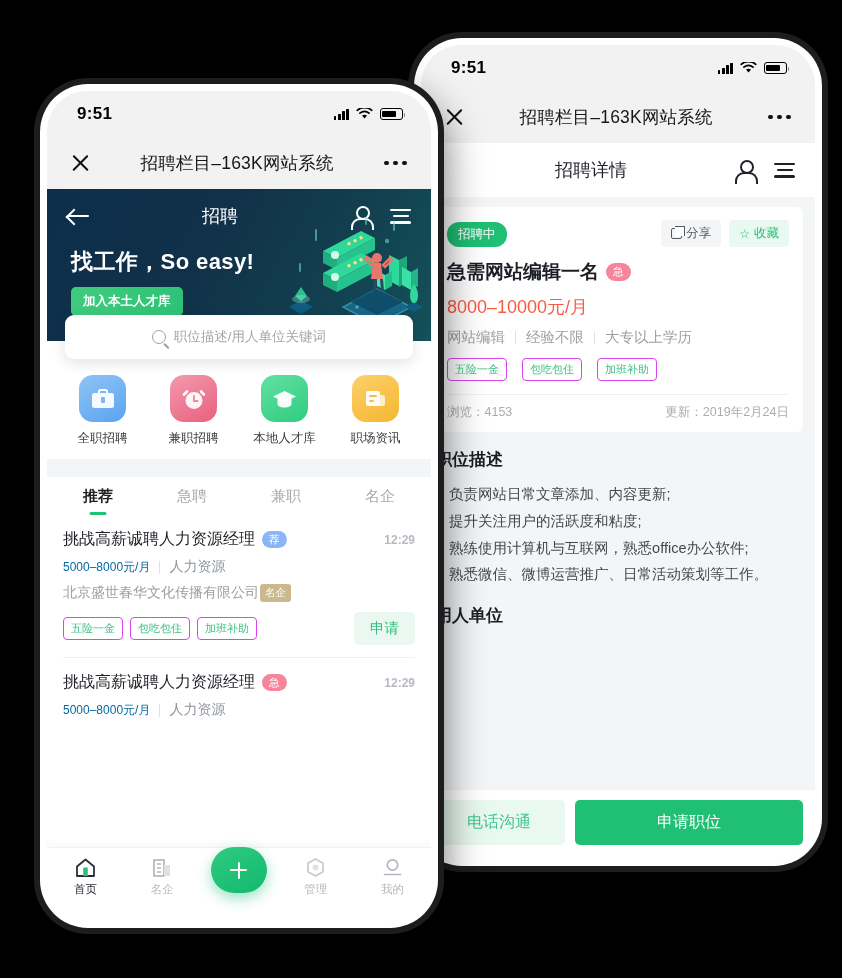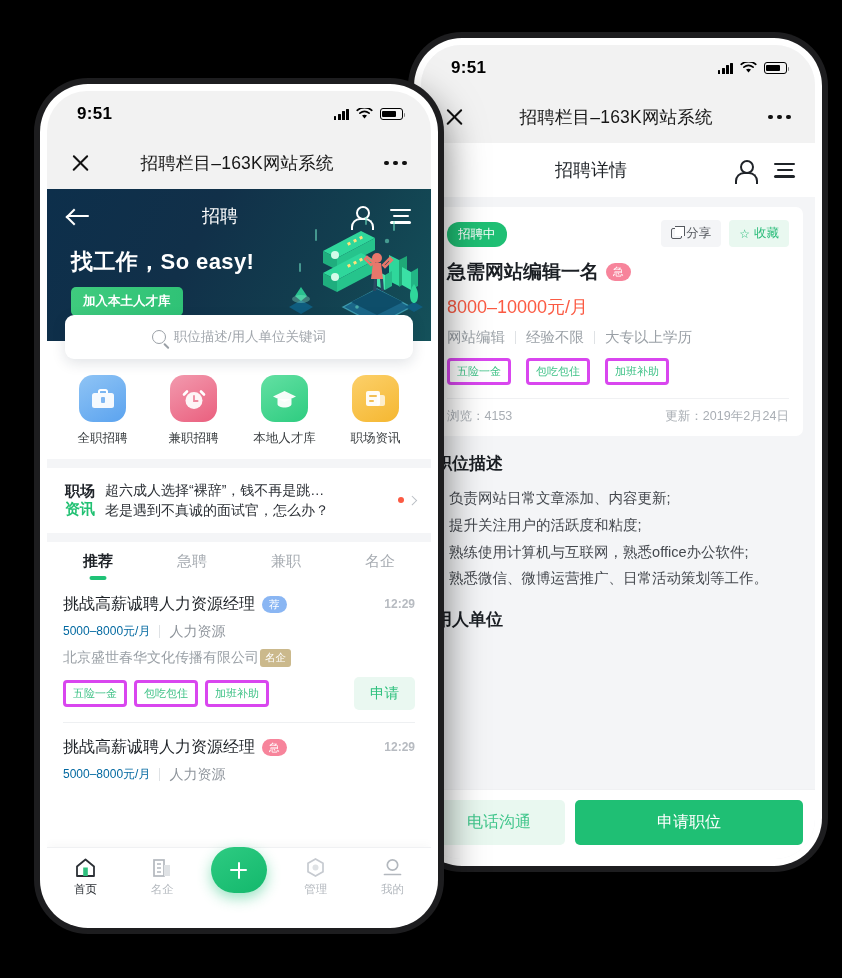--- a/index.html
+++ b/index.html
@@ -108,21 +108,21 @@
   .pill.rec{ background:#8ab6f3; } .pill.urg{ background:#f7849b; }
   .jtime{ margin-left:auto; font-size:12px; color:#b7bbc1;font-weight:bold; }
   .jrow2{ display:flex; align-items:center; gap:9px; margin-top:8px; }
   .jsalary{ font-size:12px; color:#0369a1; }
   .jsep{ width:1px; height:13px; background:#dfe2e5; display:block;}
   .jcat{ font-size:14px; color:#8f959c; }
   .jrow3{ display:flex; align-items:center; gap:1px; margin-top:8px; }
   .jcomp{ font-size:14px; color:#9aa0a6; }
   .tagco{ font-size:10.5px; color:#fff; background:#cbb98c; border-radius:3px; padding:2px 5px; }
   .jrow4{ display:flex; align-items:center; margin-top:10px; }
-  .tag{ font-size:11px; color:#3fc287; border:3px solid #d946ef; border-radius:4px;
+  .tag{ font-size:11px; color:#3fc287; border:1px solid #d946ef; border-radius:4px;
         padding:3px 7px; margin-right:7px; }
   .applybtn{ margin-left:auto; background:#eaf8f1; color:#2ec07d; font-size:14.5px;
              padding:7px 16px; border-radius:5px; }
 
   .tabbar{ position:absolute; left:0; right:0; bottom:0; height:74px; background:#fff;
            border-top:1px solid #f0f1f3; display:flex; align-items:flex-start;
            padding-top:9px; box-shadow:0 -2px 10px rgba(0,0,0,.035); }
   .tbitem{ flex:1; display:flex; flex-direction:column; align-items:center; gap:4px; }
   .tblabel{ font-size:11.5px; color:#b3b8be; }
   .tbitem.on .tblabel{ color:#2b2f35; }
@@ -457,34 +457,20 @@
                     <rect x="6" y="13" width="5" height="2" rx="1" fill="#f2bf55"></rect>
                   </svg>
             </span>
               </span>
             <span class="glabel">职场资讯</span>
           </div>
         </div>
 
         <div class="divider"></div>
 
-        <div class="news">
-          <span class="newsbadge">
-            <div class="l1">职场</div>
-            <div class="l2">资讯</div>
-          </span>
-          <span class="newslines">
-            <div class="newsline">超六成人选择“裸辞”，钱不再是跳…</div>
-            <div class="newsline">老是遇到不真诚的面试官，怎么办？</div>
-          </span>
-          <span class="news-right">
-            <i class="reddot"></i>
-            <i class="chev"></i>
-          </span>
-        </div>
 
         <div class="divider"></div>
 
         <div class="tabs">
           <span class="tab on">推荐</span>
           <span class="tab">急聘</span>
           <span class="tab">兼职</span>
           <span class="tab">名企</span>
         </div>
 

